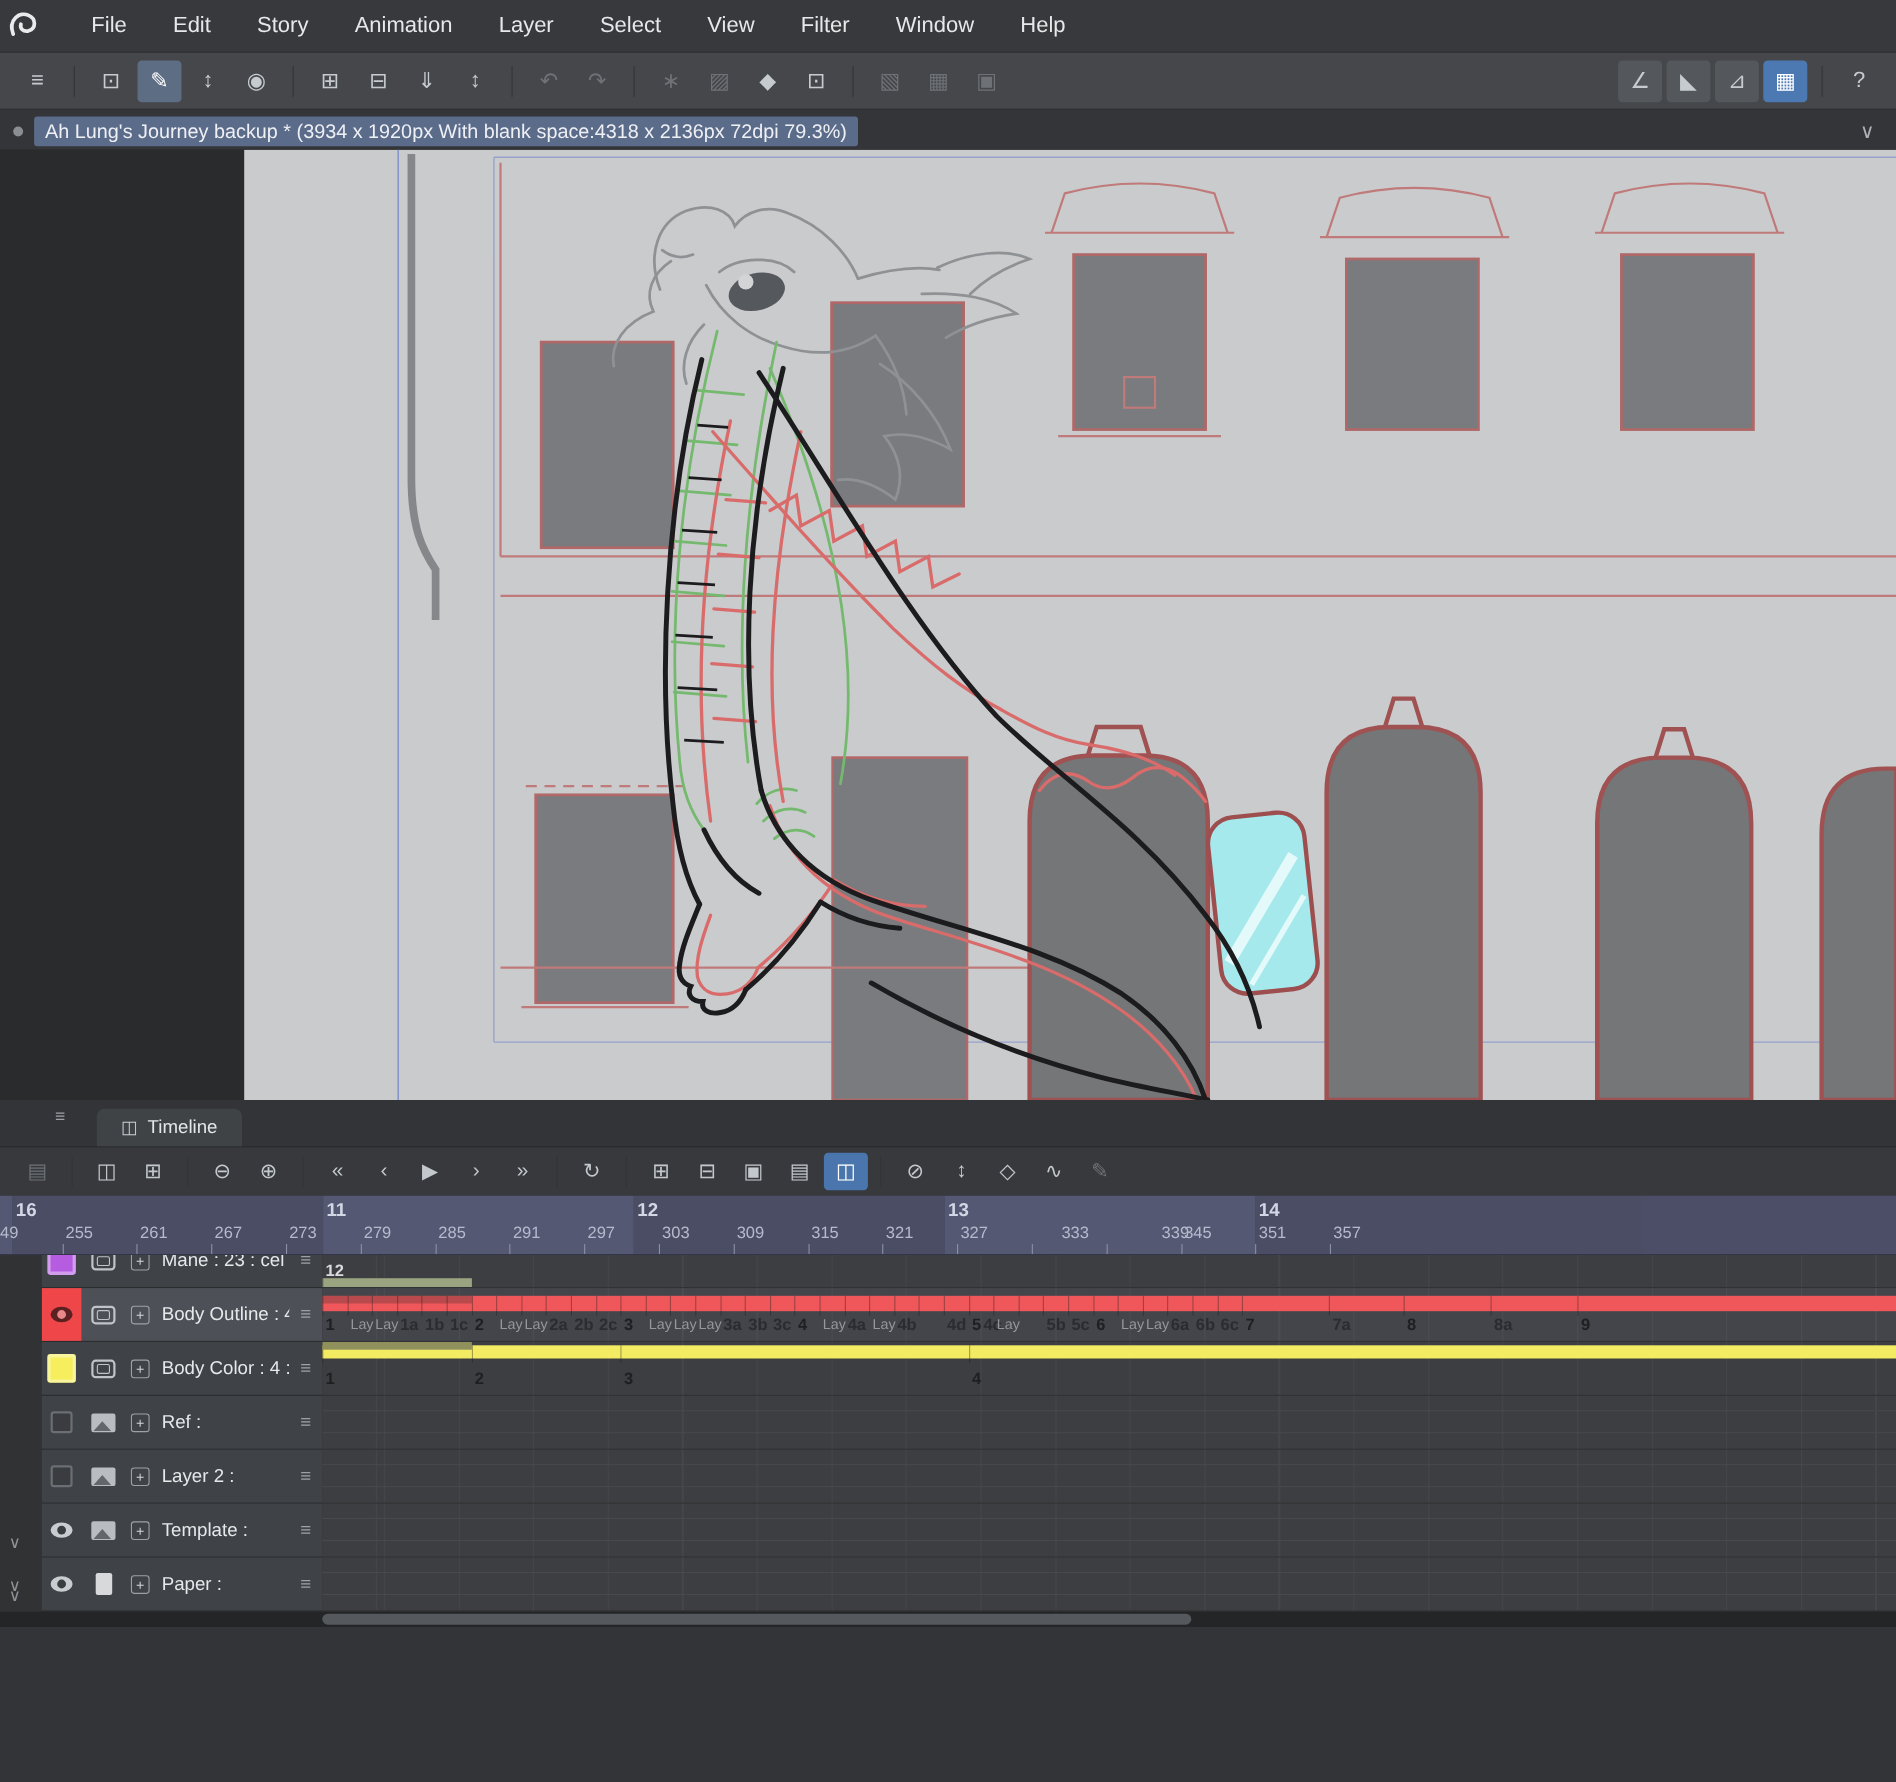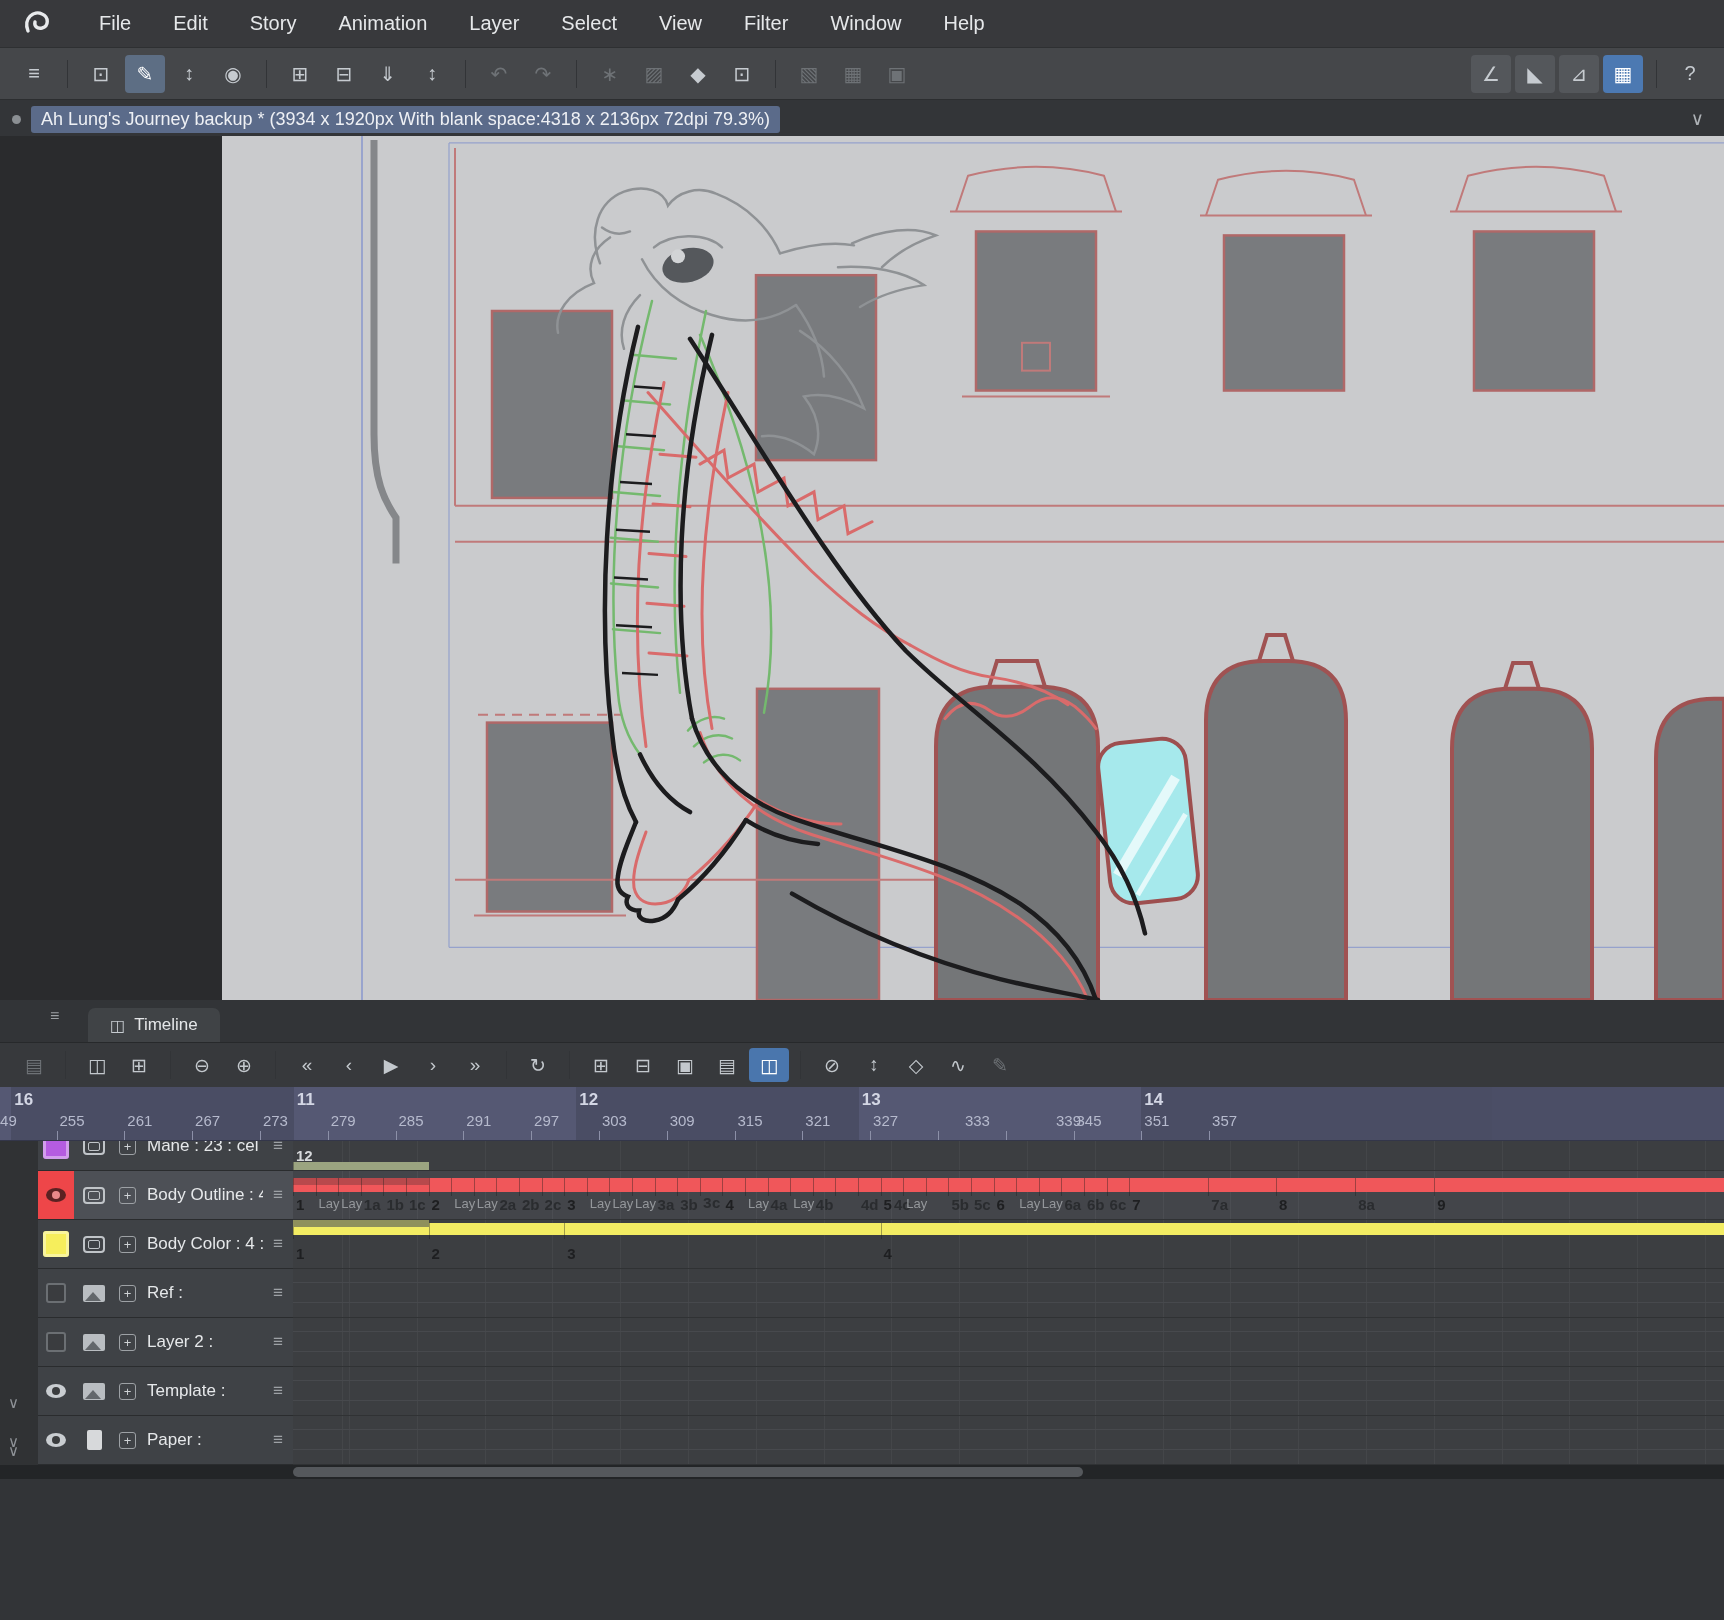--- a/index.html
+++ b/index.html
@@ -1,20 +1,20 @@
 <!DOCTYPE html>
 <html><head>
 <meta charset="utf-8">
 <style>
   html,body{margin:0;padding:0;background:#2a2b2d;}
   body{width:1724px;height:1620px;position:relative;overflow:hidden;
        font-family:"Liberation Sans","DejaVu Sans",sans-serif;-webkit-font-smoothing:antialiased;}
 
   
-  .menubar{height:47px;background:#38393c;display:flex;align-items:center;padding-left:16px;text-align:center;}
+  .menubar{height:47px;background:#38393c;display:flex;align-items:center;padding-left:0;text-align:center;}
   .logo{width:38px;height:38px;display:flex;align-items:center;justify-content:center;margin-right:24px;}
   .menu-item{padding:0 21px;font-size:20px;color:#e6e8ea;cursor:default;}
 
   
   .toolbar{height:51px;background:#45474a;border-top:1px solid #2e3032;display:flex;align-items:center;padding:0 14px;gap:4px;}
   .tbtn{width:40px;height:38px;display:flex;align-items:center;justify-content:center;font-size:20px;color:#c6cbd0;border-radius:4px;}
   .tbtn.disabled{color:#6e7276;}
   .tbtn.active-light{background:#5d6e84;color:#fff;}
   .tbtn.active-blue{background:#4c79b2;color:#fff;}
   .tbtn.grouped{background:#54575b;}
@@ -456,21 +456,21 @@
             <span class="cel-label lay" style="left: 183.8px;">Lay</span>
             <span class="cel-label sub" style="left: 206.4px;">2a</span>
             <span class="cel-label sub" style="left: 229px;">2b</span>
             <span class="cel-label sub" style="left: 251.6px;">2c</span>
             <span class="cel-label key" style="left: 274.2px;">3</span>
             <span class="cel-label lay" style="left: 296.8px;">Lay</span>
             <span class="cel-label lay" style="left: 319.4px;">Lay</span>
             <span class="cel-label lay" style="left: 342px;">Lay</span>
             <span class="cel-label sub" style="left: 364.6px;">3a</span>
             <span class="cel-label sub" style="left: 387.2px;">3b</span>
-            <span class="cel-label sub" style="left: 409.8px; font-family: Liberation Mono, monospace;">3c</span>
+            <span class="cel-label sub" style="left: 409.8px;">3c</span>
             <span class="cel-label key" style="left: 432.4px;">4</span>
             <span class="cel-label lay" style="left: 455px;">Lay</span>
             <span class="cel-label sub" style="left: 477.6px;">4a</span>
             <span class="cel-label lay" style="left: 500.2px;">Lay</span>
             <span class="cel-label sub" style="left: 522.8px;">4b</span>
             <span class="cel-label sub" style="left: 571px; margin-left: 30px;">4c</span>
             <span class="cel-label sub" style="left: 568px;">4d</span>
             <span class="cel-label key" style="left: 590.6px;">5</span>
             <span class="cel-label lay" style="left: 613.2px;">Lay</span>
             <span class="cel-label sub" style="left: 635.8px; margin-top: 21px;">5a</span>

